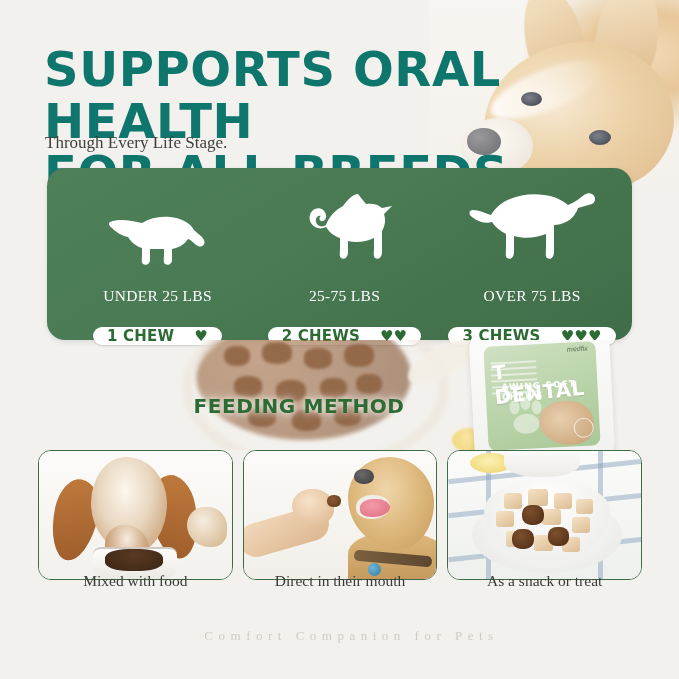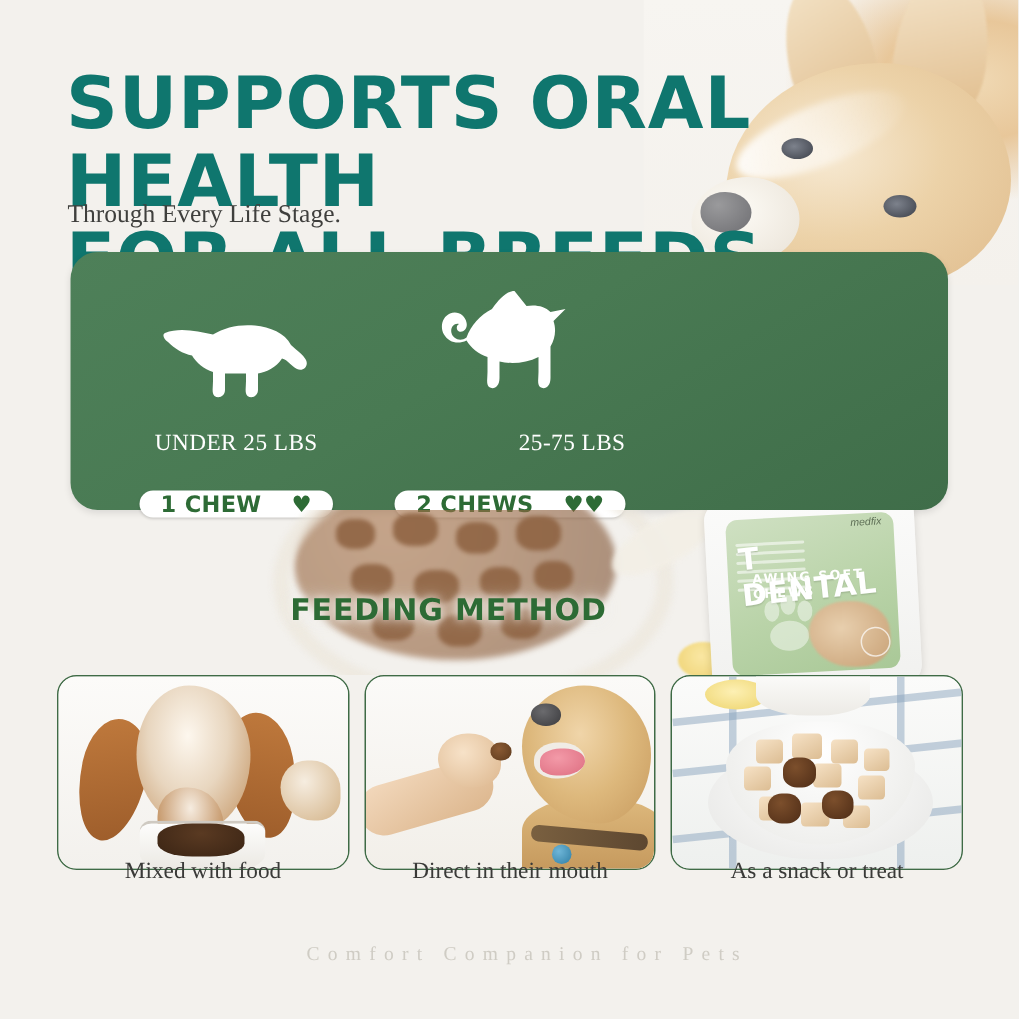--- a/index.html
+++ b/index.html
@@ -54,21 +54,21 @@
 
   
   .dose-panel{
     position:absolute;left:47px;top:168px;width:585px;height:172px;
     border-radius:18px;
     background:linear-gradient(150deg,#4e8059 0%,#497a53 45%,#3f6d49 100%);
     box-shadow:0 2px 5px rgba(0,0,0,.10);
   }
   .dose-col{position:absolute;top:0;height:172px;text-align:center;}
   .dose-col.c1{left:18px;width:185px;}
-  .dose-col.c2{left:195px;width:175px;text-align:right;}
+  .dose-col.c2{left:210px;width:175px;}
   .dose-col.c3{left:392px;width:186px;}
   .sil{height:92px;display:flex;align-items:flex-end;justify-content:center;padding-top:10px;}
   .sil svg{display:block;}
   .wlabel{
     font-family:"Liberation Serif",serif;color:#ffffff;font-size:15.5px;
     letter-spacing:.3px;margin-top:17px;
   }
   .pill{
     display:inline-flex;align-items:center;gap:20px;
     background:#ffffff;border-radius:14px;padding:0 14px;margin-top:22px;
@@ -252,20 +252,37 @@
             C22 27 19 30 20 34 C21 38 26 40 30 37 C33 29 39 22 47 18 C52 11 57 6 62 6 Z"></path>
         </svg>
       </div>
       <div class="wlabel">25-75 LBS</div>
       <div class="pill">
         <span>2 CHEWS</span>
         <span class="hearts">♥♥</span>
       </div>
     </div>
 
+    <div class="dose-col c3">
+      <div class="sil">
+        <svg width="132" height="86" viewBox="0 0 132 86">
+          <path fill="#ffffff" d="M126 10 C130 12 130 18 126 20 L112 24 C110 30 106 35 100 38
+            C96 40 92 41 88 41 L88 68 C88 74 84 76 81 74 C79 72 80 68 80 64 L80 50
+            C70 54 58 55 48 52 L48 68 C48 74 44 76 41 74 C39 72 40 68 40 64 L40 50
+            C34 47 29 43 26 38 C20 40 12 38 6 33 C2 30 3 26 7 26 C13 26 19 29 25 31
+            C29 24 36 18 44 15 C54 11 66 9 78 11 C88 12 96 16 102 21 C108 19 114 14 118 11
+            C121 9 124 9 126 10 Z"></path>
+        </svg>
+      </div>
+      <div class="wlabel">OVER 75 LBS</div>
+      <div class="pill">
+        <span>3 CHEWS</span>
+        <span class="hearts">♥♥♥</span>
+      </div>
+    </div>
   </div>
 
   <div class="mid-band">
     <div class="bowl"></div>
     <div class="bowl-rim"></div>
     <div class="kibble" style="left:224px;top:6px;width:26px;height:20px;"></div>
     <div class="kibble" style="left:262px;top:2px;width:30px;height:22px;"></div>
     <div class="kibble" style="left:304px;top:8px;width:28px;height:21px;"></div>
     <div class="kibble" style="left:344px;top:4px;width:30px;height:23px;"></div>
     <div class="kibble" style="left:234px;top:36px;width:28px;height:21px;"></div>

